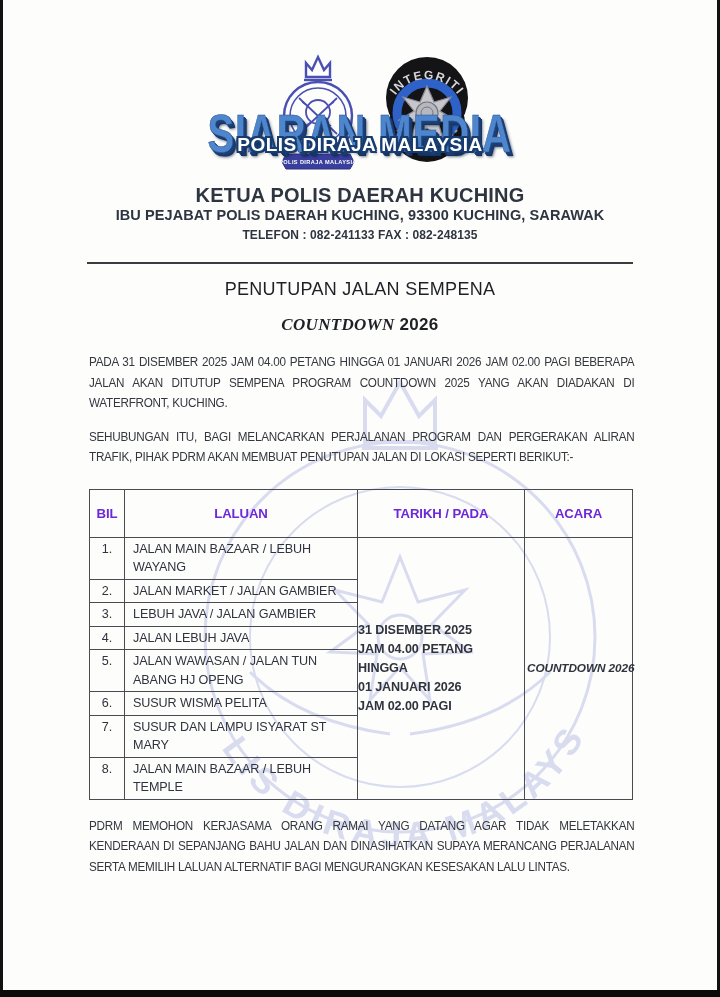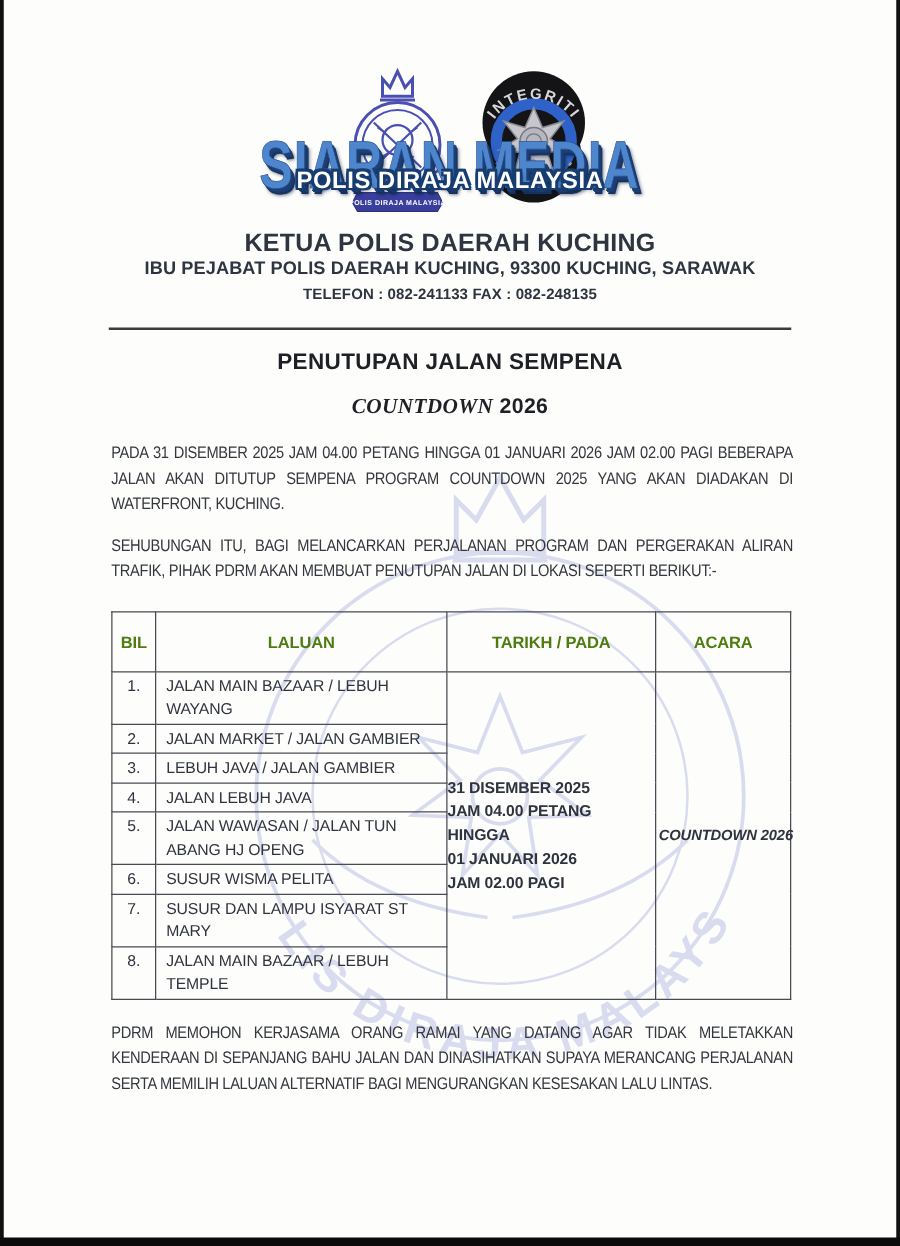--- a/index.html
+++ b/index.html
@@ -39,41 +39,41 @@
                  0 -2px 0 #173c70, 0 2px 0 #173c70, -2px 0 0 #173c70, 2px 0 0 #173c70, 2px 3px 3px rgba(0,0,20,.45);
   }
 
   .org-line { text-align:center; font-weight:bold; color:#2e3540; }
   .org-dept    { margin-top:20px; font-size:20px;   letter-spacing:.2px; }
   .org-address { font-size:14.5px; letter-spacing:.1px; }
   .org-contact { margin-top:5px;  font-size:12px; letter-spacing:.1px; }
 
   .rule { width:546px; margin:20px auto 0; border-top:2px solid #3c3c40; }
 
-  .doc-title    { margin-top:15px; text-align:center; font-size:18px; font-weight:bold; color:#1e2026; letter-spacing:.3px; }
+  .doc-title    { margin-top:15px; text-align:center; font-size:18px; font-weight:normal; color:#1e2026; letter-spacing:.3px; }
   .doc-subtitle { margin-top:15px; text-align:center; font-size:17px; font-weight:bold; color:#1e2026; letter-spacing:.3px; }
   .doc-subtitle .it { font-style:italic;font-family:Liberation Serif, serif; }
 
   .body-wrap { margin-left:89px; width:624px; }
   .para {
     width:624px; transform:scaleX(.874); transform-origin:left top;
     font-size:13.4px; line-height:20.5px; letter-spacing:-.3px;
     text-align:justify; color:#34373e;
   }
   .para1 { margin-top:17px; }
   .para2 { margin-top:13px; }
   .para3 { margin-top:16px; }
 
   
   table.closure {
     margin-top:21px; border-collapse:collapse; table-layout:fixed; width:543px;
     font-size:12.6px; color:#2f333d; letter-spacing:-.1px;
   }
   table.closure td, table.closure th { border:1.5px solid #4a4a52; }
-  th.h { height:48px; font-size:13.2px; font-weight:bold; text-align:center; vertical-align:middle; color:#4d7c0f; }
+  th.h { height:48px; font-size:13.2px; font-weight:bold; text-align:center; vertical-align:middle; color:#6d28d9; }
   td.bil { text-align:center; vertical-align:top; padding:2px 2px; line-height:18.5px; }
   td.lokasi { text-align:left; vertical-align:top; padding:2px 4px 2px 8px; line-height:18.5px; }
   td.tarikh { vertical-align:middle; font-weight:bold; line-height:19px; }
   td.acara { text-align:center; vertical-align:middle; font-weight:bold; font-style:italic; font-size:11.8px; white-space:nowrap; padding:0 2px; }
 </style>
 </head>
 <body>
 
 <div class="page">
   <div class="edge edge-left"></div>

